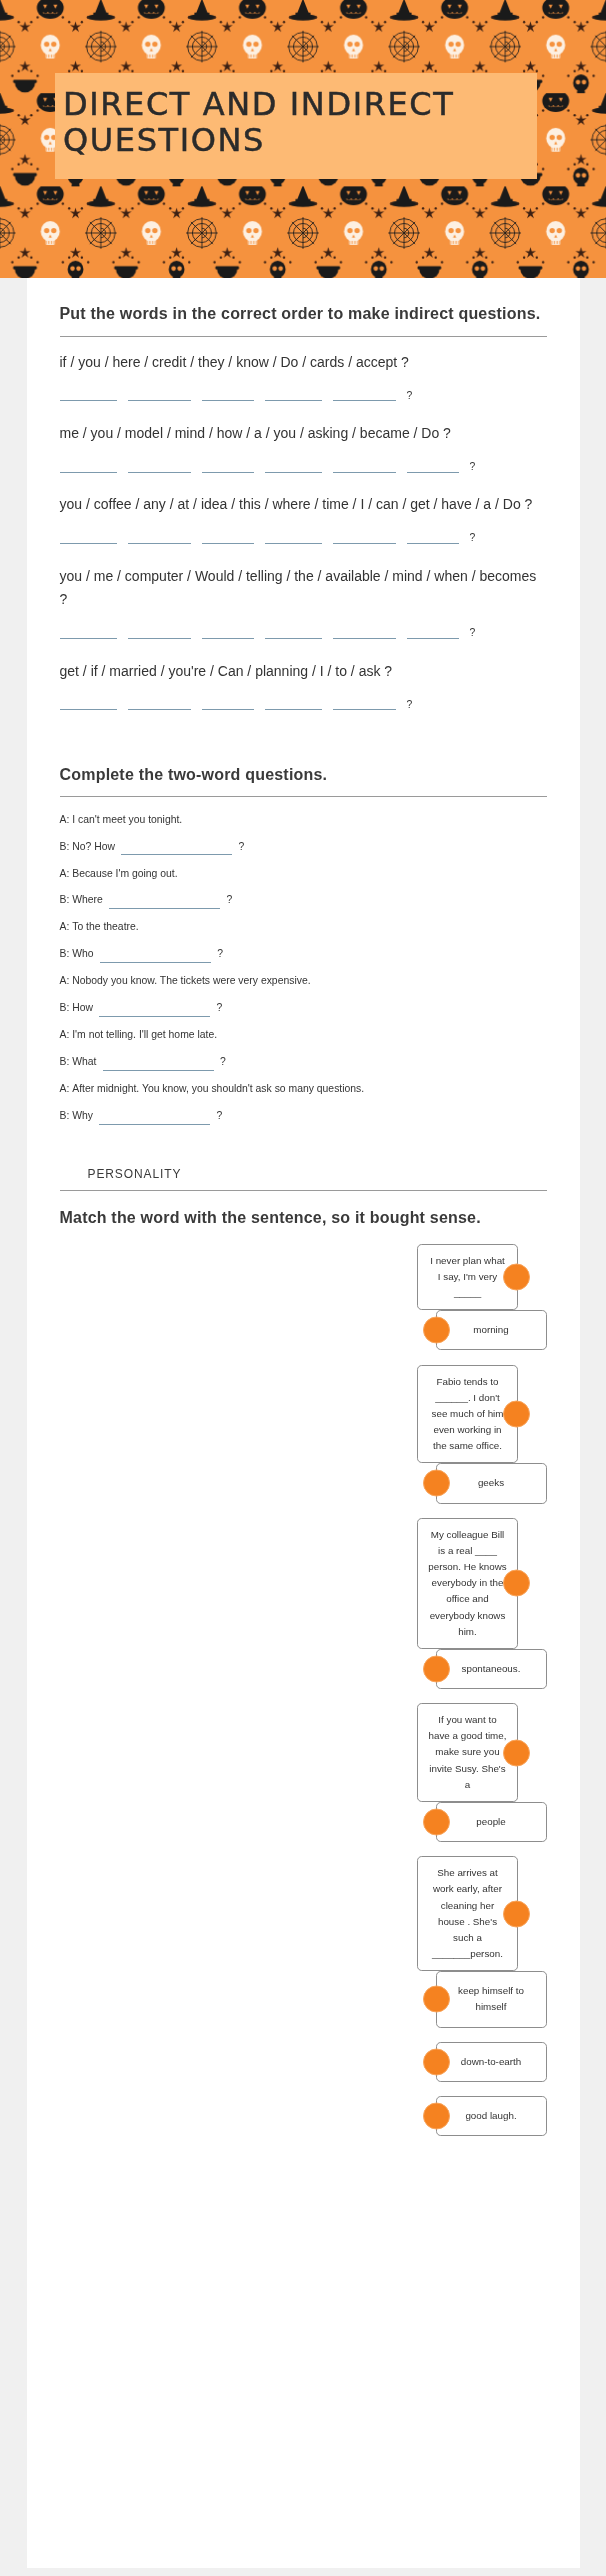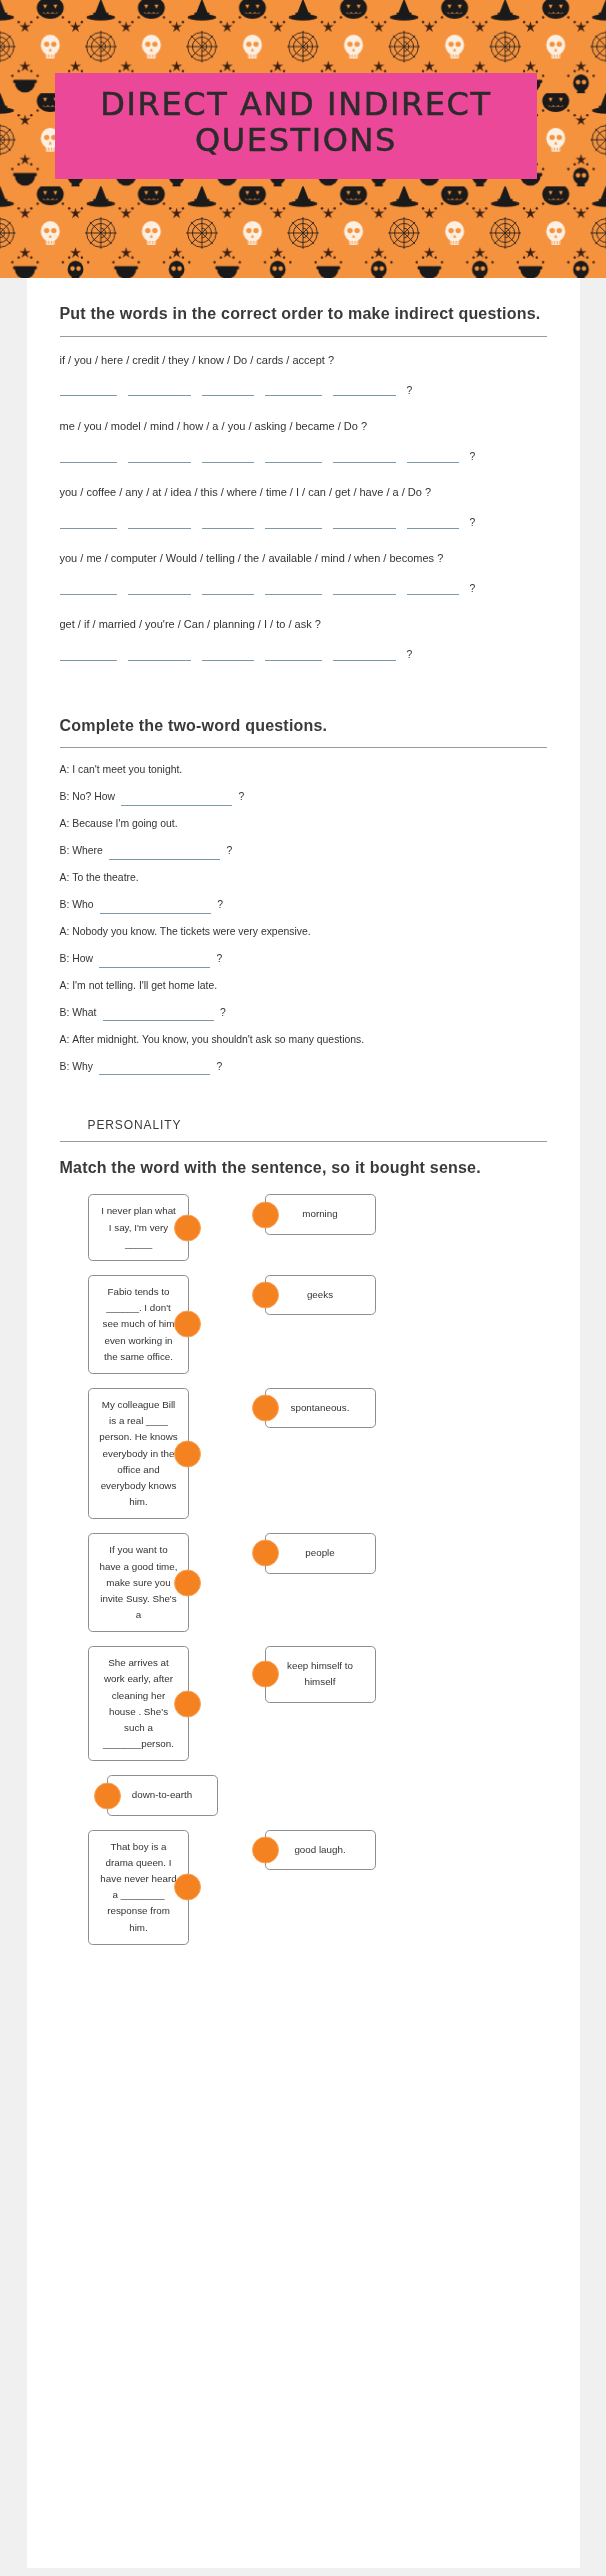--- a/index.html
+++ b/index.html
@@ -32,23 +32,23 @@
     inset: 0;
     background-color: #f5923e;
   }
   .banner-pattern svg { display: block; width: 100%; height: 100%; }
 
   .title-card {
     position: absolute;
     left: 55px;
     top: 73px;
     width: 482px;
-    background: #ec4899;
+    background: #fdba74;
     padding: 14.2px 8px 20.5px;
-    text-align: center;
+    text-align: left;
     z-index: 5;
   }
   .title-text {
     font-family: "DejaVu Sans", sans-serif;
     font-size: 32px;
     line-height: 1.12;
     letter-spacing: 1.6px;
     color: #2b2b2b;
     font-weight: 400;
     -webkit-text-stroke: 0.5px #2b2b2b;
@@ -84,21 +84,21 @@
   }
   .rule {
     border: none;
     border-top: 0.8px solid #9a9a9a;
     margin: 0 0 14.2px 0;
   }
 
   
   .scramble-item { margin-bottom: 3.2px; }
   .scramble-words {
-    font-size: 11px;
+    font-size: 14px;
     color: #333;
     line-height: 1.7;
     margin: 0 0 11px 0;
   }
   .blank-row {
     display: flex;
     flex-wrap: wrap;
     align-items: flex-end;
     gap: 11px;
     margin-bottom: 20.5px;
@@ -137,24 +137,25 @@
     margin: 0 6.3px;
   }
   .qmark { font-size: 10.4px; color: #333; }
 
   .spacer-40 { height: 32px; }
 
   
   .match-list { margin-top: 14.2px; }
   .match-row {
     display: flex;
-    align-items: flex-start;
+    align-items: flex-end;
     justify-content: flex-start;
     margin-bottom: 14.2px;
     position: relative;
+    flex-direction: column;
   }
   .match-left-wrap {
     position: relative;
     width: 158px;
     display: flex;
     justify-content: center;
   }
   .match-card {
     border: 0.8px solid #8d8d8d;
     border-radius: 4.7px;
@@ -506,23 +507,20 @@
             </div>
             <div class="match-row">
               <div class="match-right-wrap">
                 <div class="match-card right">
                   <span>down-to-earth</span>
                   <span class="dot on-right"></span>
                 </div>
               </div>
             </div>
             <div class="match-row">
-              <div class="match-left-wrap">
-                <div class="match-card left"><span>That boy is a drama queen. I have never heard a ________ response from him.</span><span class="dot on-left"></span></div>
-              </div>
               <div class="match-right-wrap">
                 <div class="match-card right">
                   <span>good laugh.</span>
                   <span class="dot on-right"></span>
                 </div>
               </div>
             </div>
           </div>
       </div>
 

